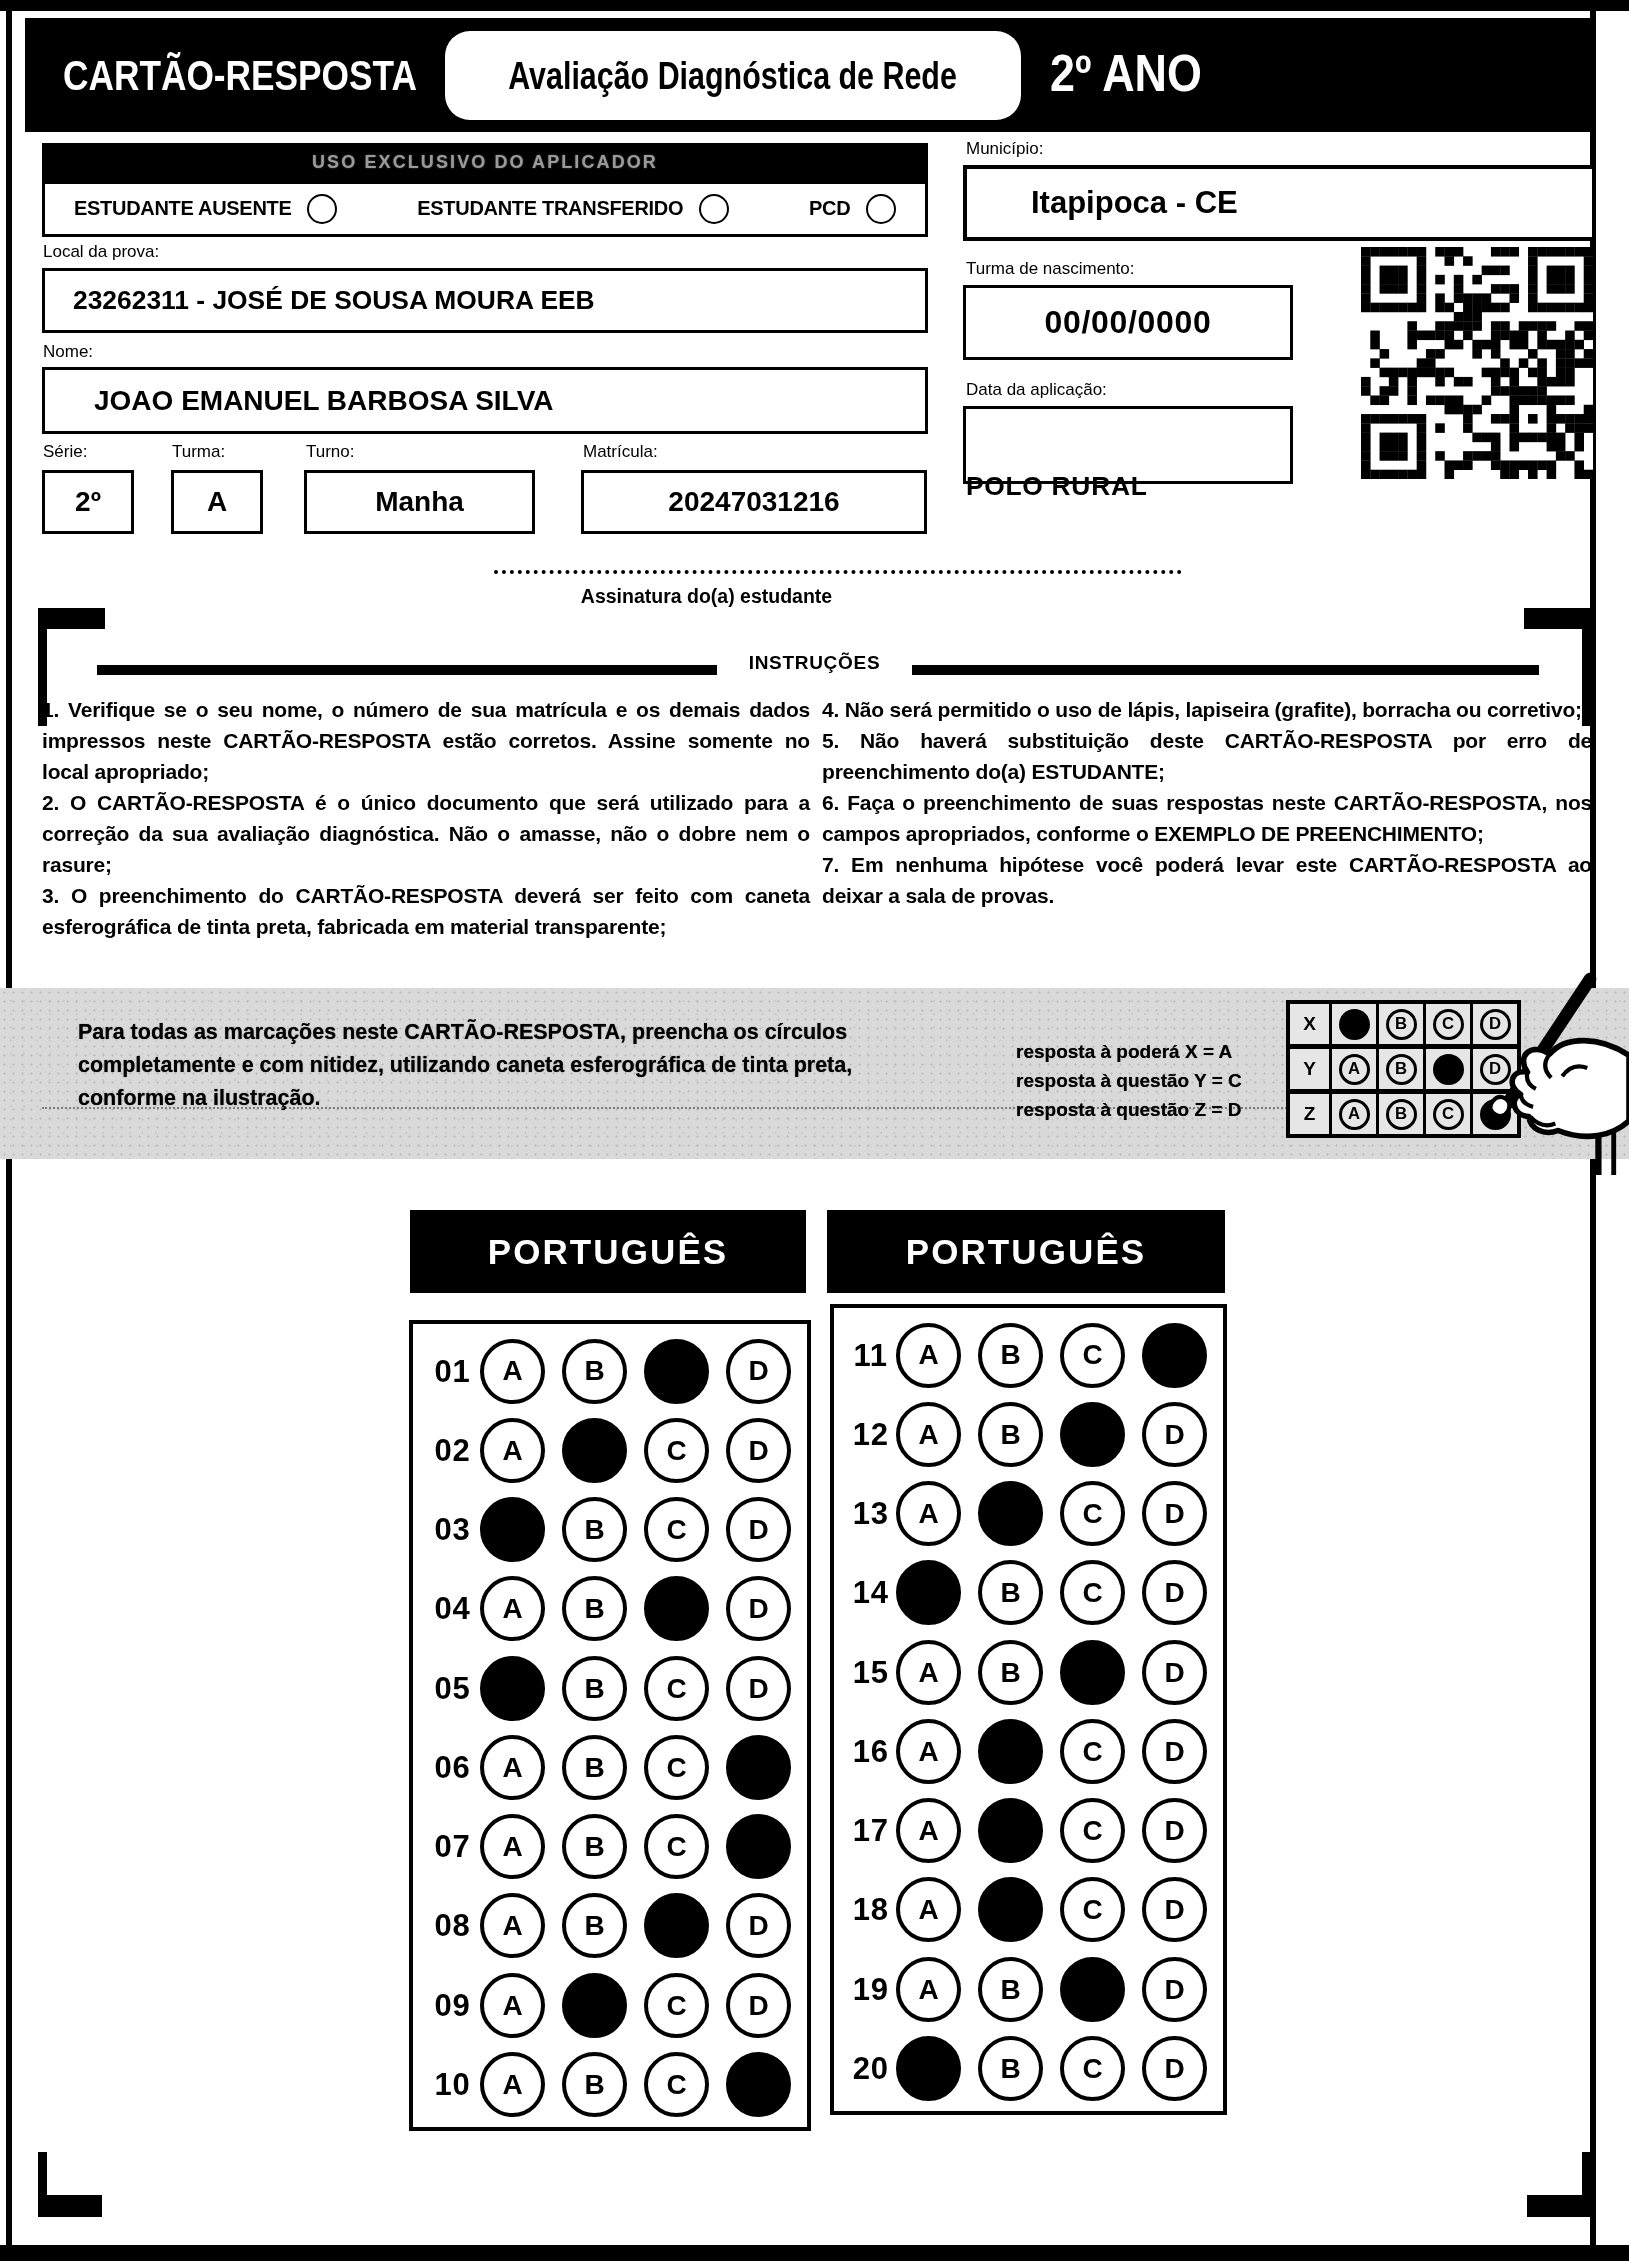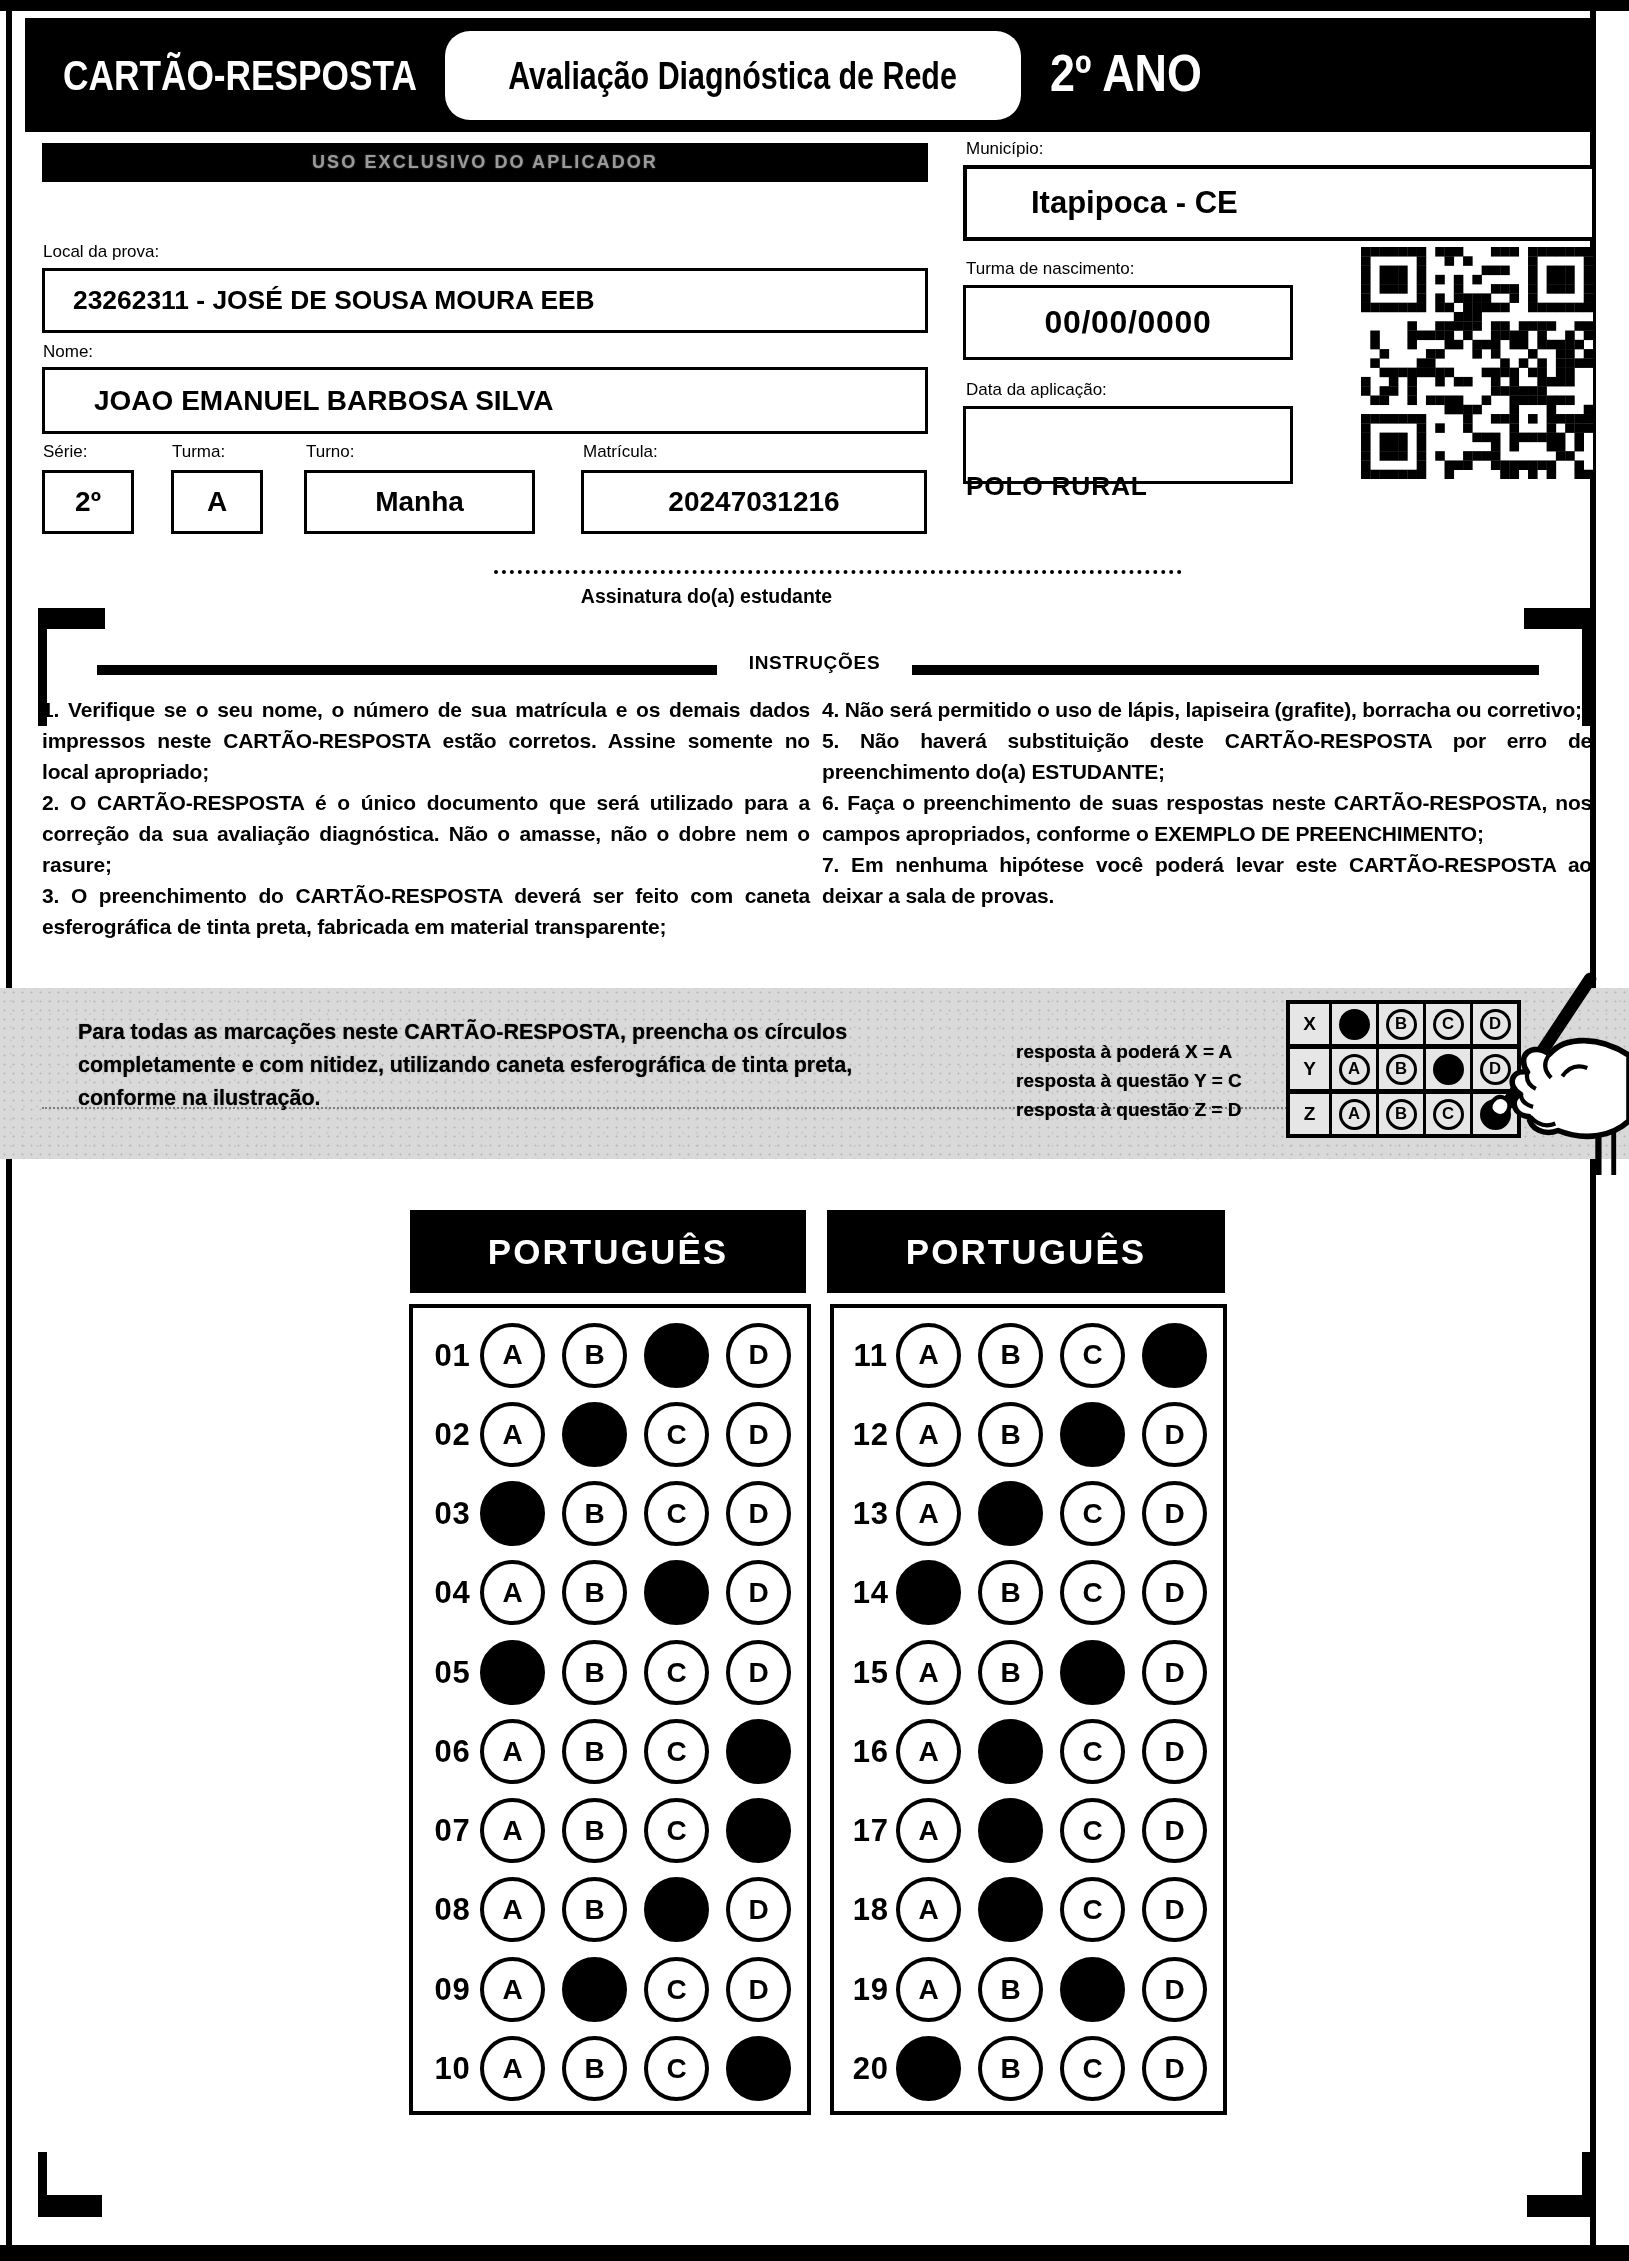--- a/index.html
+++ b/index.html
@@ -104,21 +104,21 @@
 
   #hand-illustration{left:1426px;top:972px;width:203px;height:203px;}
 
   
   .section-header{top:1210px;height:83px;background:#000;display:flex;align-items:center;justify-content:center;}
   #section-header-0{left:410px;width:396px;}
   #section-header-1{left:827px;width:398px;}
   .section-header span{color:#fff;font-size:35px;font-weight:bold;letter-spacing:2.1px;}
 
   .answer-box{top:1304px;height:811px;border:4.9px solid #000;background:#fff;}
-  #answer-box-0{left:409px;width:402px;}
+  #answer-box-0{left:409px;width:402px;margin-top:16px;}
   #answer-box-1{left:830px;width:397px;}
 
   .answer-row{position:absolute;left:0;width:100%;height:65px;}
   .qnum{position:absolute;top:0;width:54px;height:65px;line-height:65px;text-align:center;font-size:31px;font-weight:bold;letter-spacing:0.7px;}
   .bubble{position:absolute;top:0;width:65px;height:65px;border:4.9px solid #000;border-radius:50%;background:#fff;
     display:flex;align-items:center;justify-content:center;font-size:28px;font-weight:bold;box-sizing:border-box;}
   .bubble.filled{background:#000;border-color:#000;color:rgba(0,0,0,0);}
 </style>
 </head>
 <body>
@@ -132,20 +132,34 @@
 
   <div class="abs" id="header-bar"></div>
   <div class="abs" id="header-title">CARTÃO-RESPOSTA</div>
   <div class="abs" id="header-subtitle-box">
     <span id="header-subtitle">Avaliação Diagnóstica de Rede</span>
   </div>
   <div class="abs" id="header-grade">2º ANO</div>
 
   <div class="abs" id="aplicador-band">
     <span>USO EXCLUSIVO DO APLICADOR</span>
+  </div>
+  <div class="abs" id="aplicador-options">
+    <div class="apl-opt">
+      <span class="lbl">ESTUDANTE AUSENTE</span>
+      <span class="apl-circle"></span>
+    </div>
+    <div class="apl-opt">
+      <span class="lbl">ESTUDANTE TRANSFERIDO</span>
+      <span class="apl-circle"></span>
+    </div>
+    <div class="apl-opt">
+      <span class="lbl">PCD</span>
+      <span class="apl-circle"></span>
+    </div>
   </div>
 
   <div class="abs field-label" id="local-label">Local da prova:</div>
   <div class="abs field-box" id="local-box">
     <span class="field-value" style="font-size:26.4px;">23262311 - JOSÉ DE SOUSA MOURA EEB</span>
   </div>
 
   <div class="abs field-label" id="nome-label">Nome:</div>
   <div class="abs field-box" id="nome-box">
     <span class="field-value">JOAO EMANUEL BARBOSA SILVA</span>

